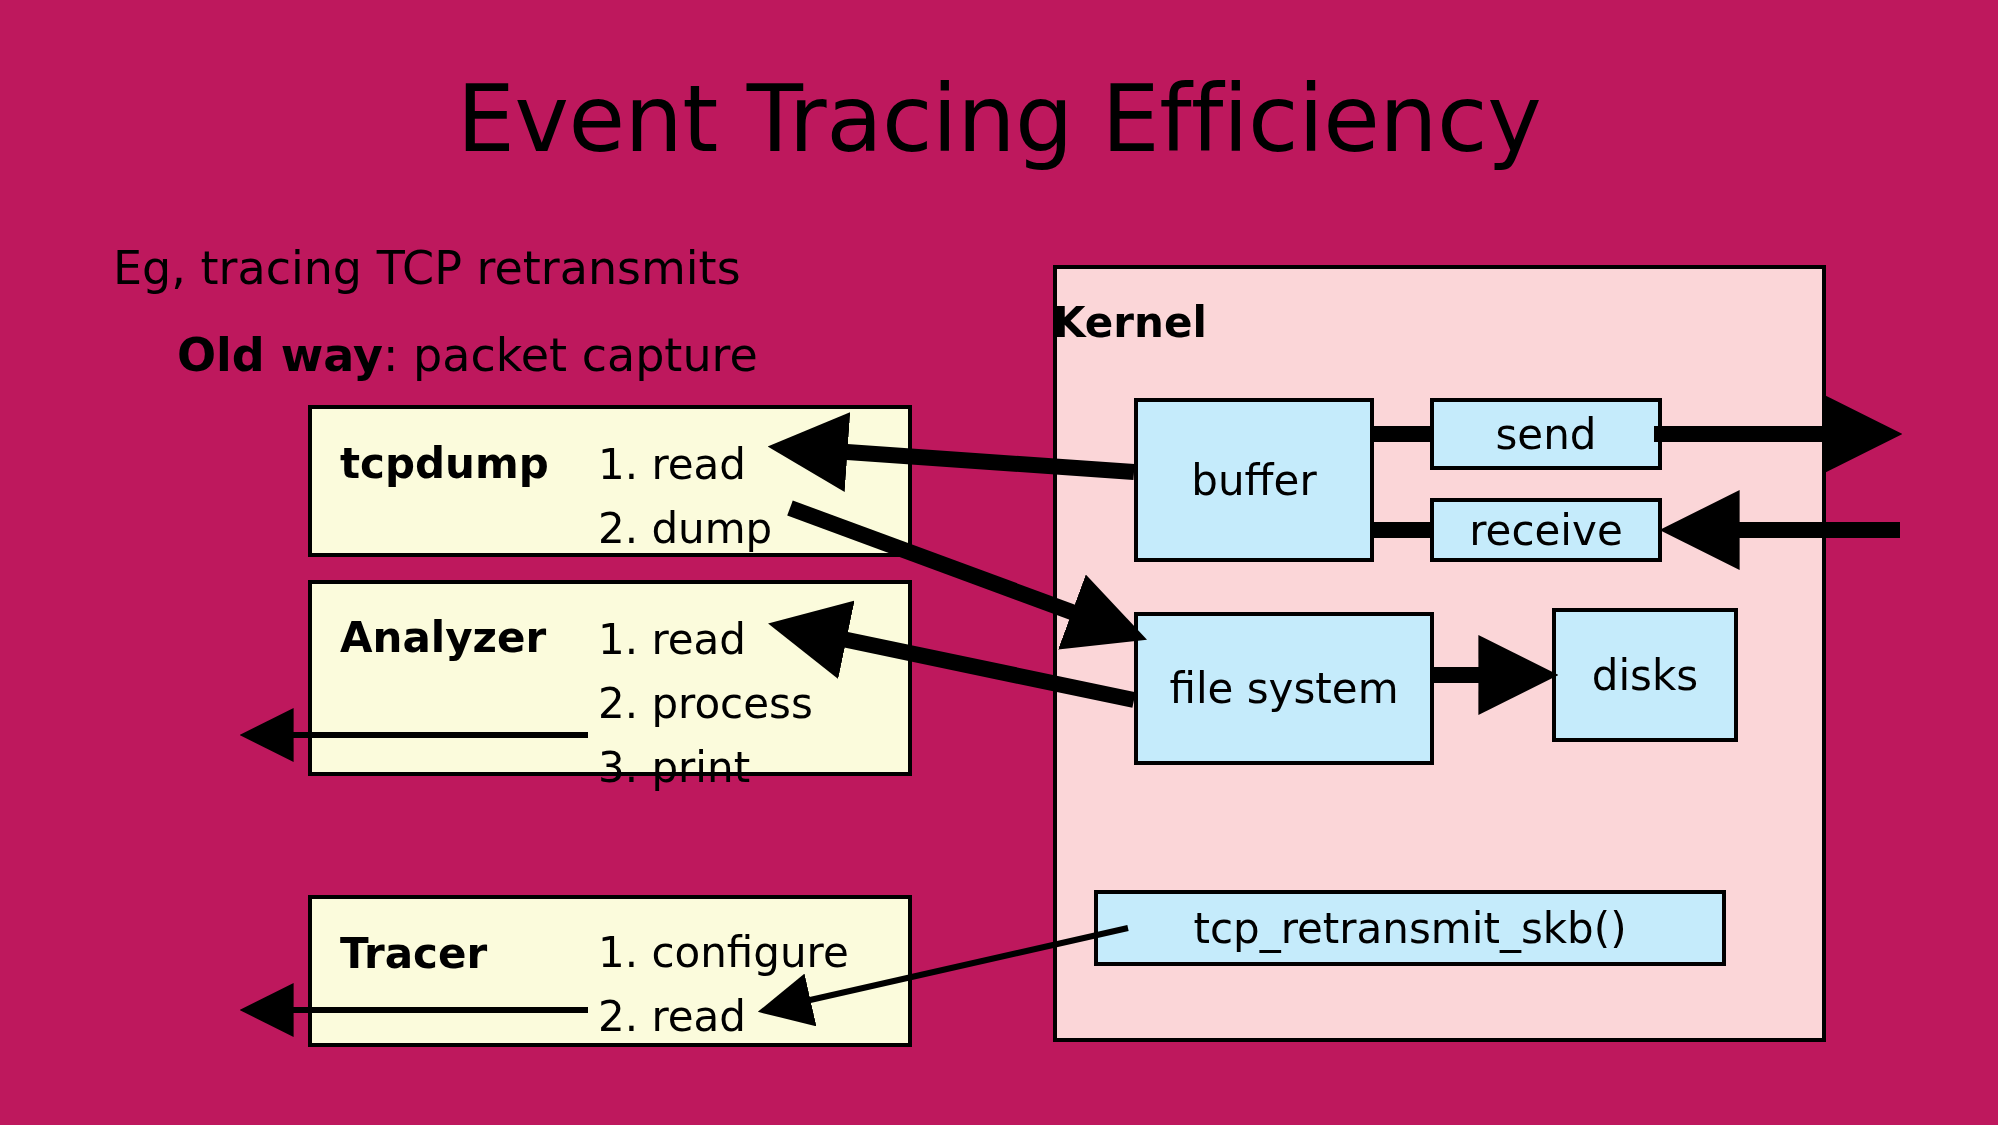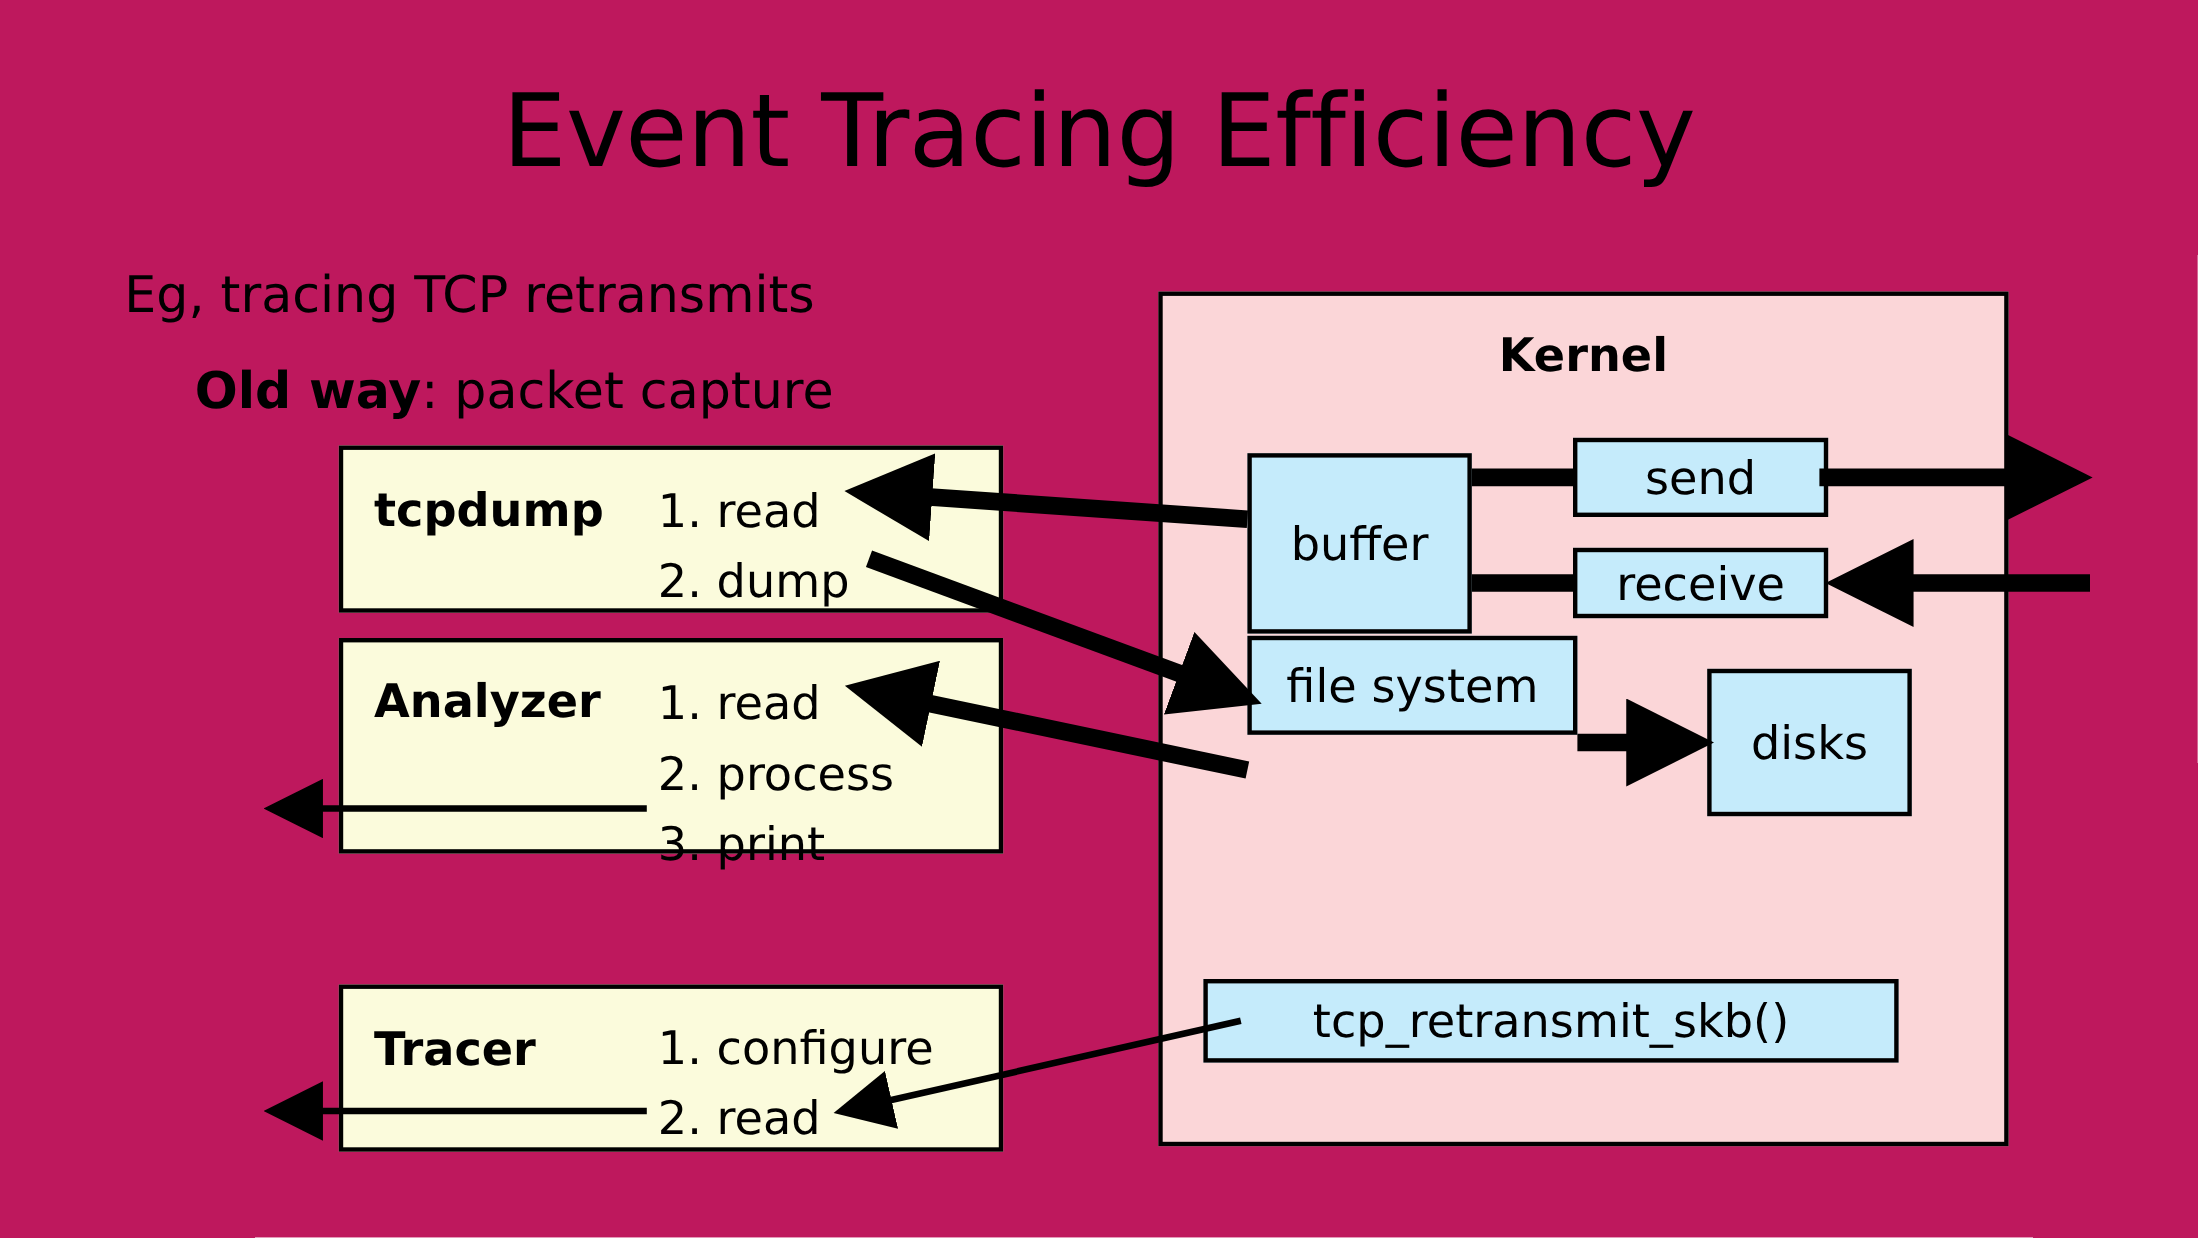--- a/index.html
+++ b/index.html
@@ -94,44 +94,43 @@
     background: #fbd6d8;
     border: 4px solid #000000;
     box-sizing: border-box;
     z-index: 1;
   }
   #kernel-label {
     position: absolute;
     left: 1053px;
     top: 298px;
     width: 773px;
-    text-align: center;
     font-weight: 700;
     font-size: 42px;
     color: #000000;
     z-index: 4;
   }
 
   
   .kbox {
     position: absolute;
     background: #c5ebfb;
     border: 4px solid #000000;
     box-sizing: border-box;
     display: flex;
     align-items: center;
     justify-content: center;
     font-size: 42px;
     color: #000000;
     z-index: 3;
   }
-  #box-buffer   { left: 1134px; top: 412px; width: 204px; height: 164px; text-align: center; }
+  #box-buffer   { left: 1134px; top: 398px; width: 240px; height: 164px; text-align: center; }
   #box-send     { left: 1430px; top: 398px; width: 232px; height: 72px; }
   #box-receive  { left: 1430px; top: 498px; width: 232px; height: 64px; }
-  #box-filesys  { left: 1134px; top: 578px; width: 300px; height: 90px; }
+  #box-filesys  { left: 1134px; top: 612px; width: 300px; height: 153px; }
   #box-disks    { left: 1552px; top: 608px; width: 186px; height: 134px; }
   #box-tcpretx  { left: 1094px; top: 890px; width: 632px; height: 76px; }
 
   
   #connectors {
     position: absolute;
     left: 0; top: 0;
     width: 1998px;
     height: 1125px;
     z-index: 5;

